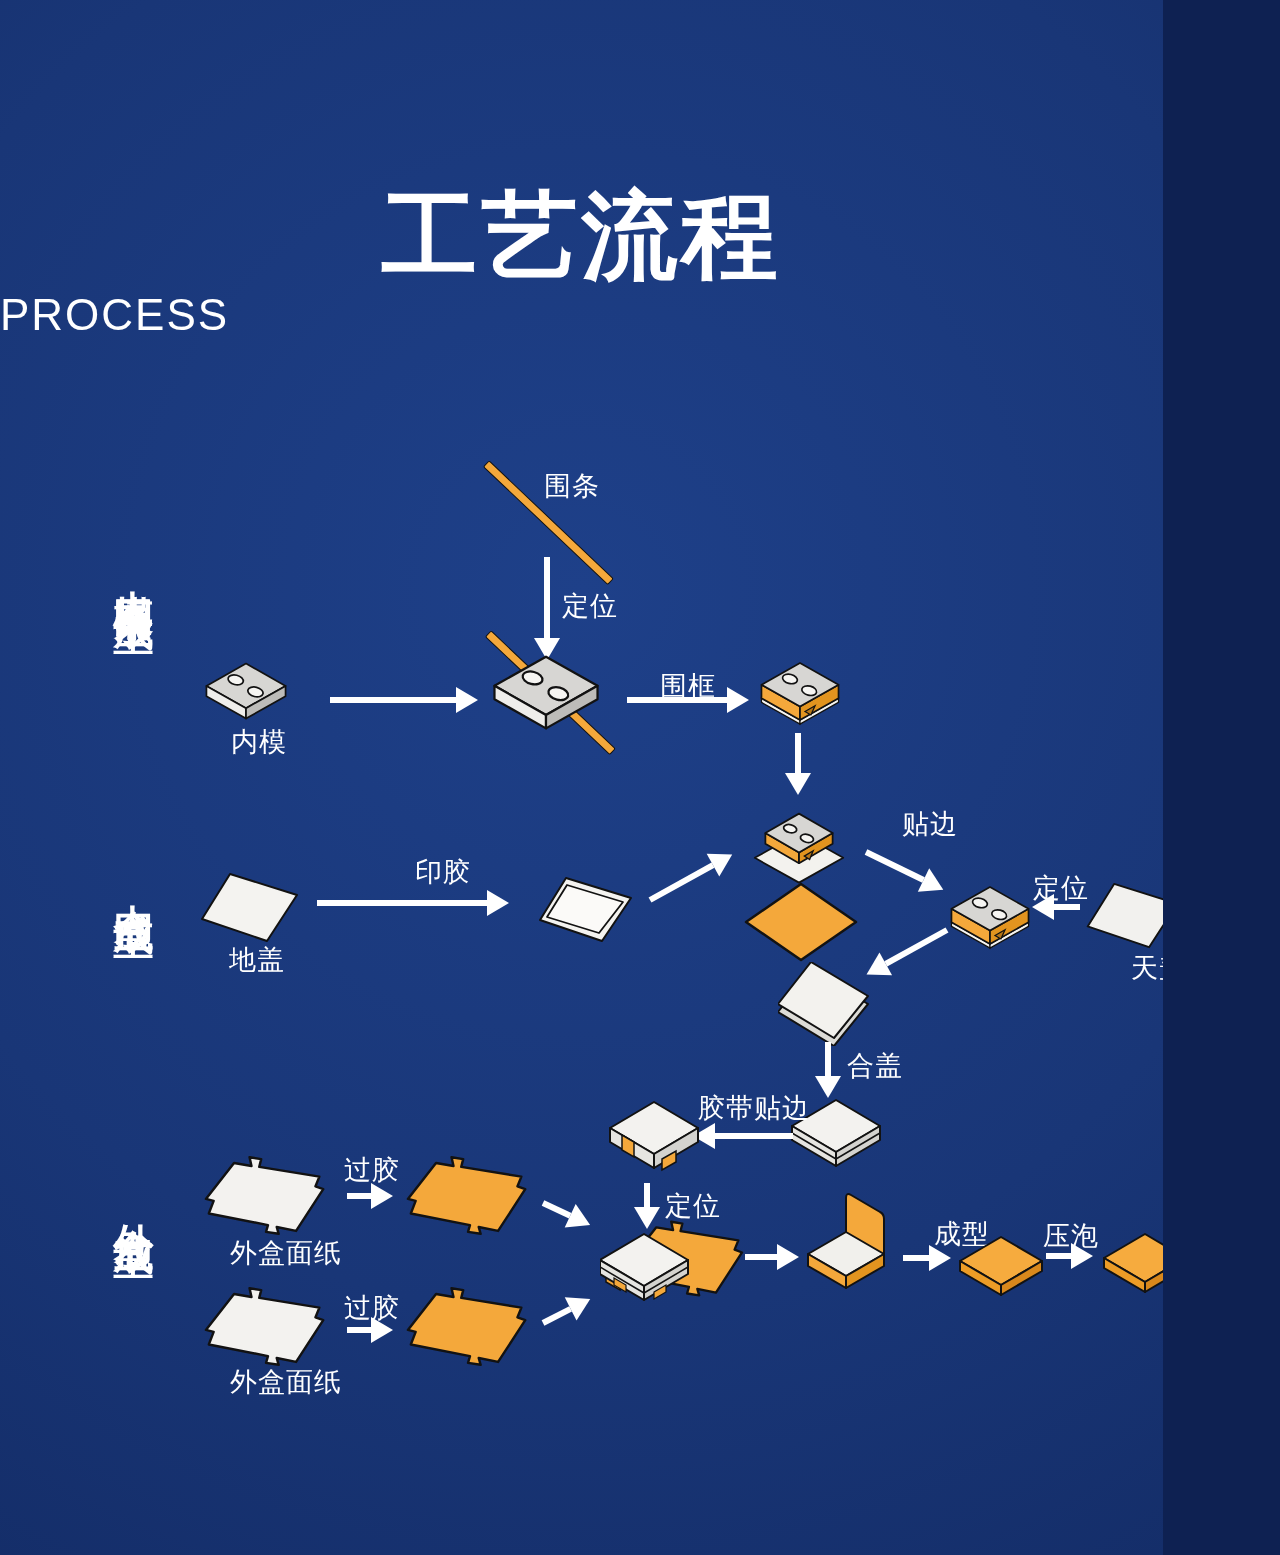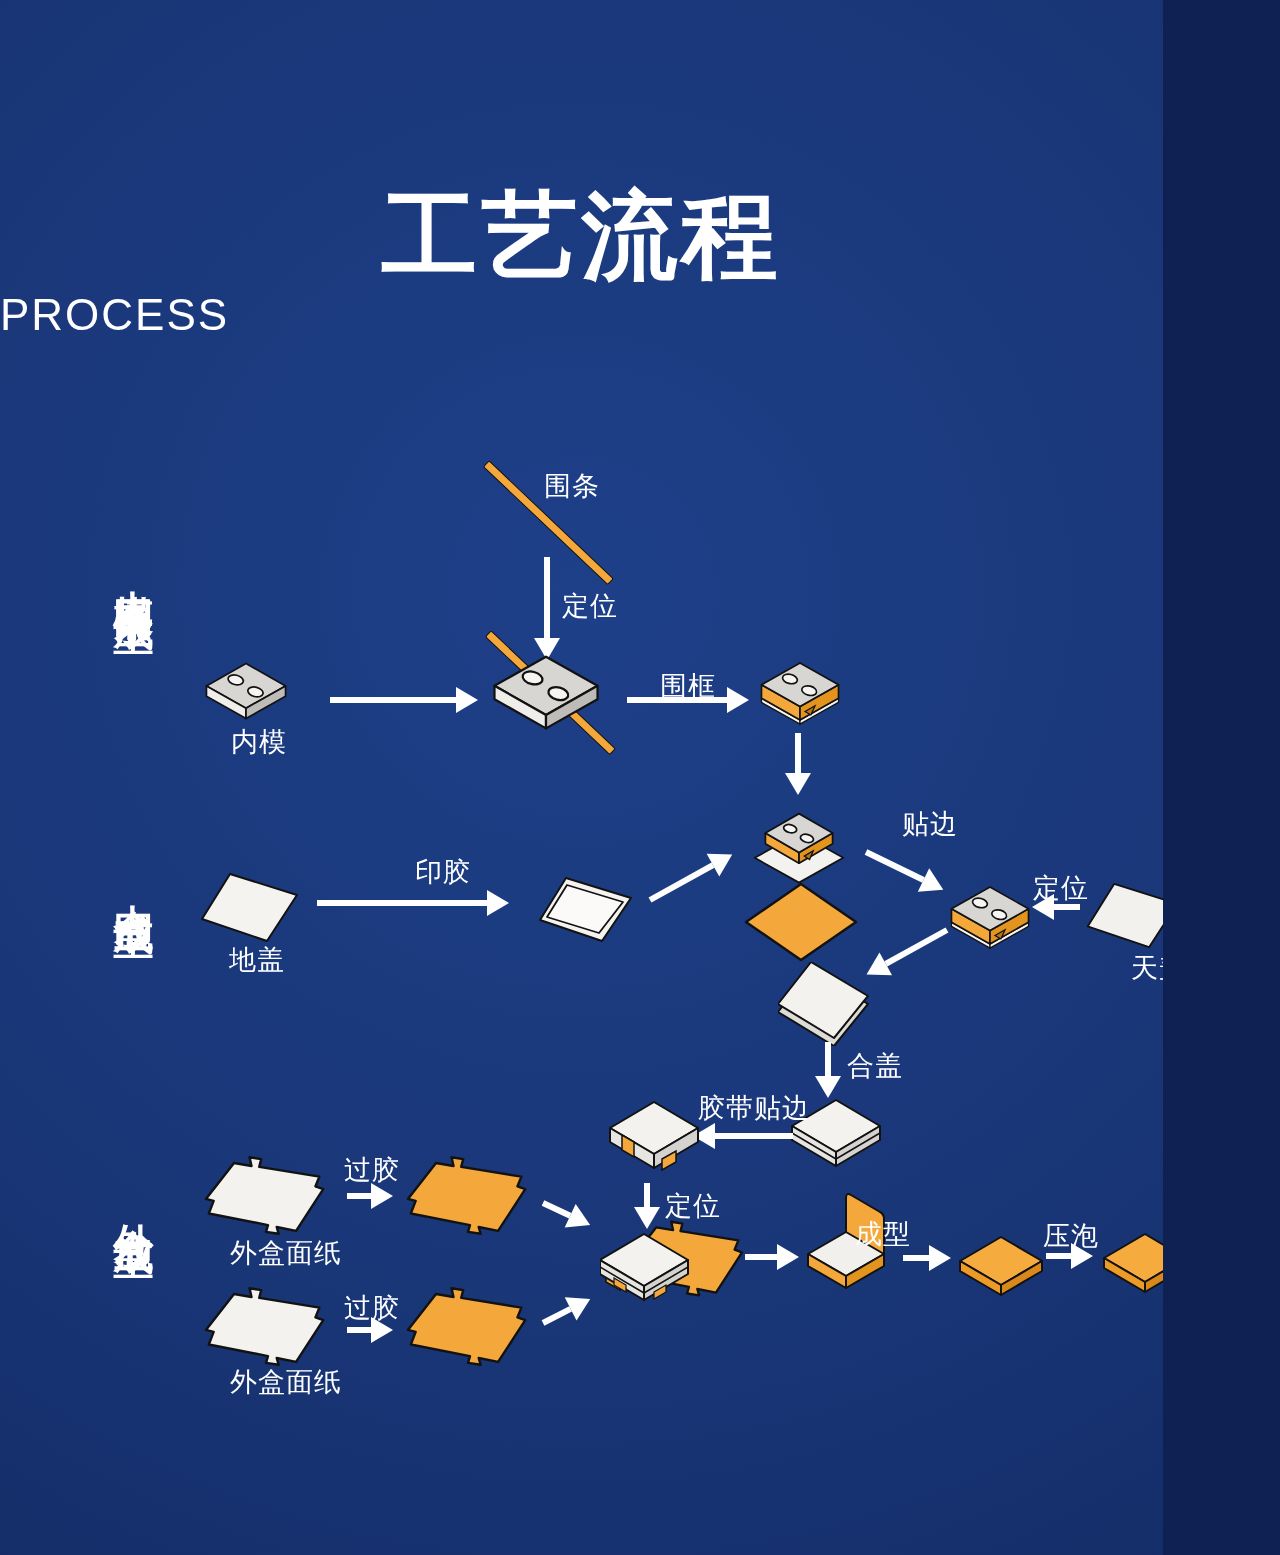--- a/index.html
+++ b/index.html
@@ -307,21 +307,21 @@
     </div>
 
   <svg class="shape" style="left:800px;top:1190px;" width="92" height="108" viewBox="0 0 92 108">
       <use href="#sym-box-open"></use>
     </svg>
 
   <div class="arrow" style="left:903px;top:1245px;width:48px;">
       <div class="shaft"></div>
       <div class="head"></div>
     </div>
-  <div class="flow-label" style="left:855px;top:1216px;">成型</div>
+  <div class="flow-label" style="left:934px;top:1216px;">成型</div>
 
   <svg class="shape" style="left:958px;top:1235px;" width="86" height="64" viewBox="0 0 86 64">
       <use href="#sym-box-orange"></use>
     </svg>
 
   <div class="arrow" style="left:1046px;top:1243px;width:47px;">
       <div class="shaft"></div>
       <div class="head"></div>
     </div>
   <div class="flow-label" style="left:1043px;top:1218px;">压泡</div>

